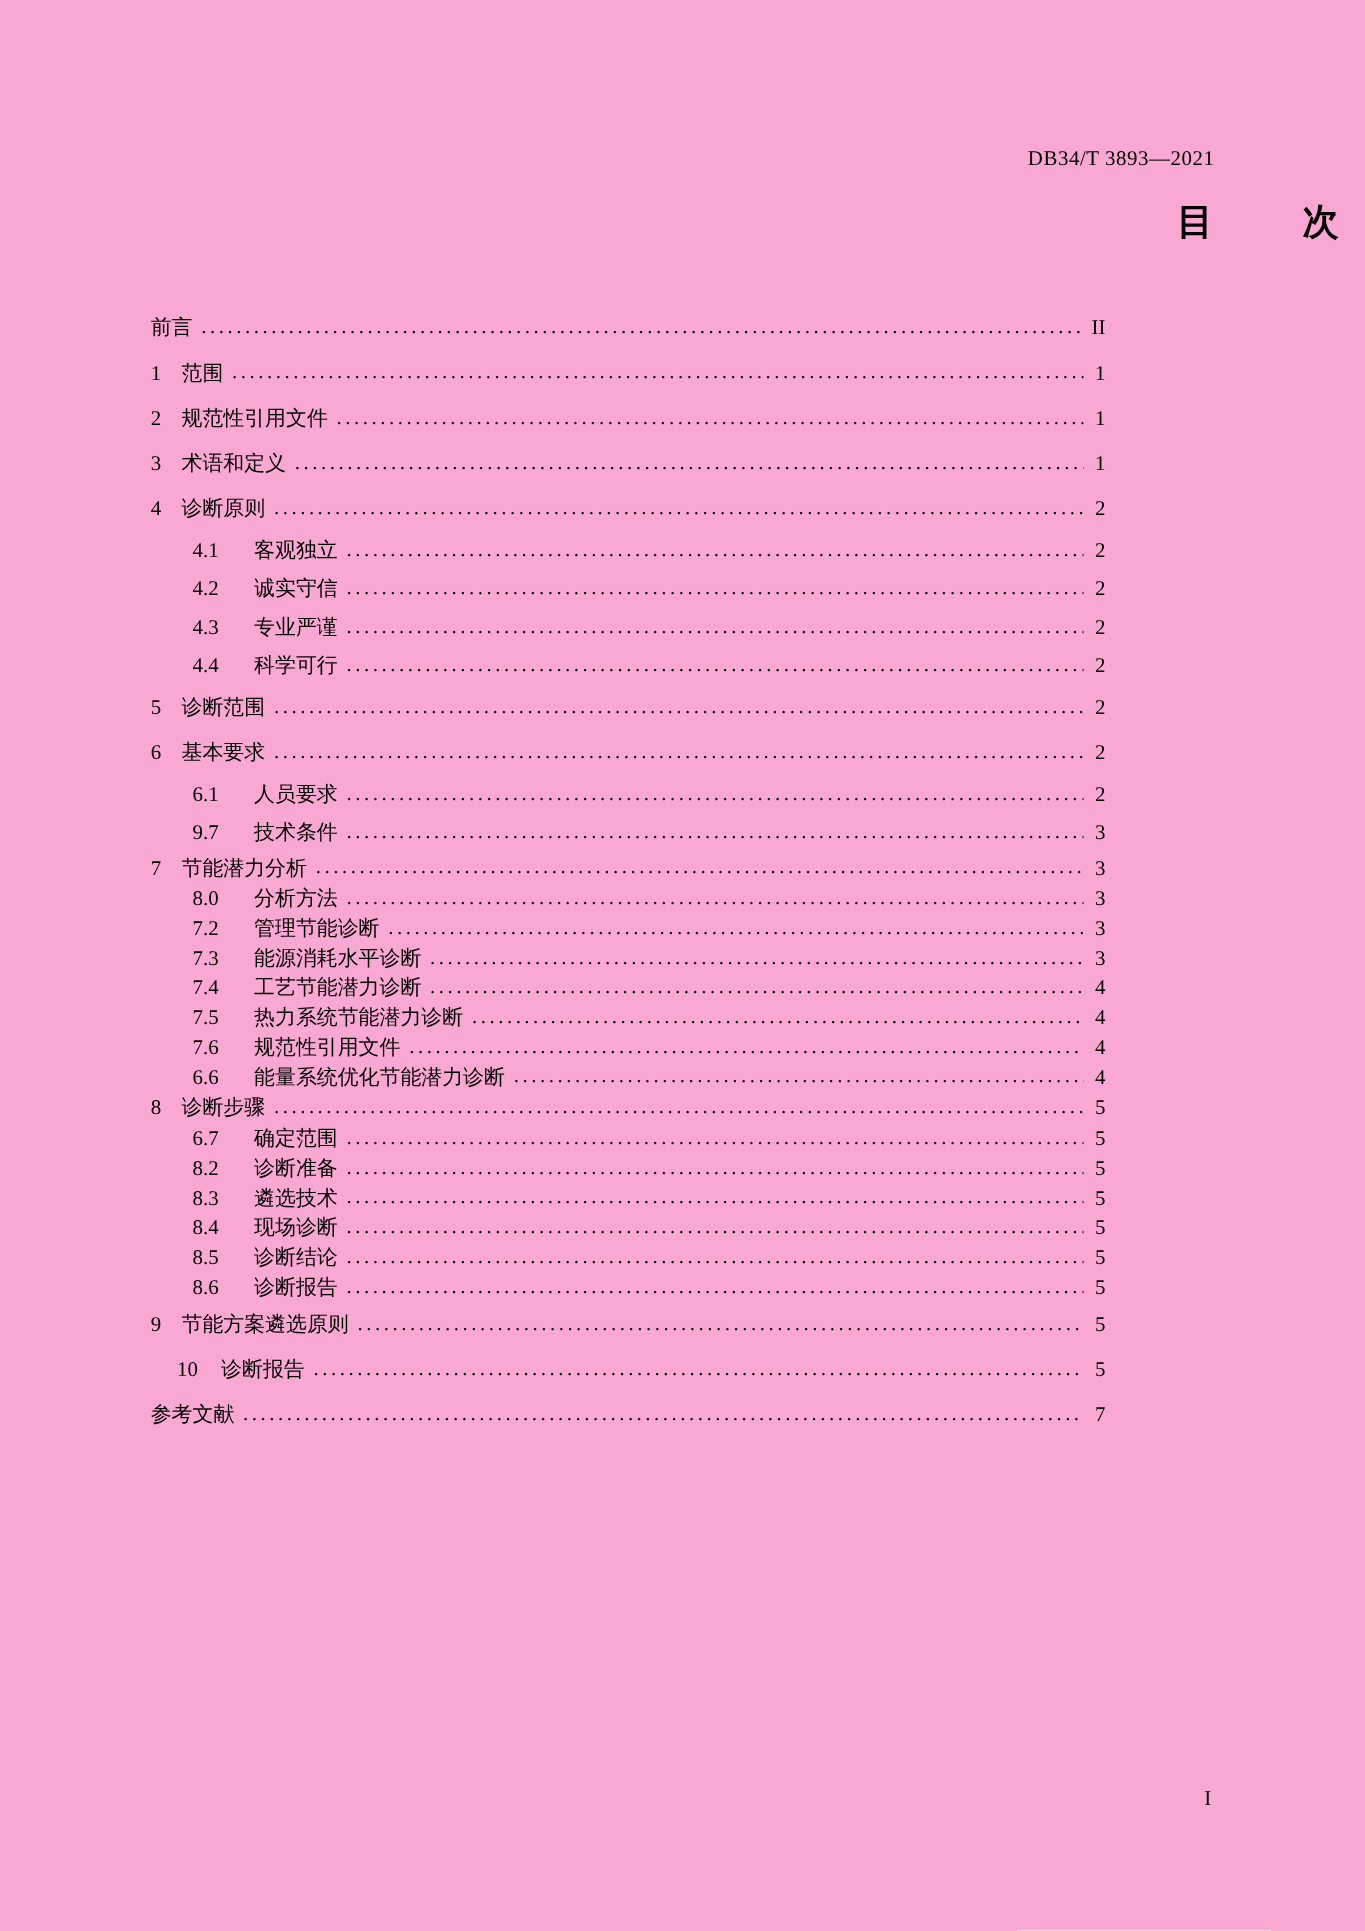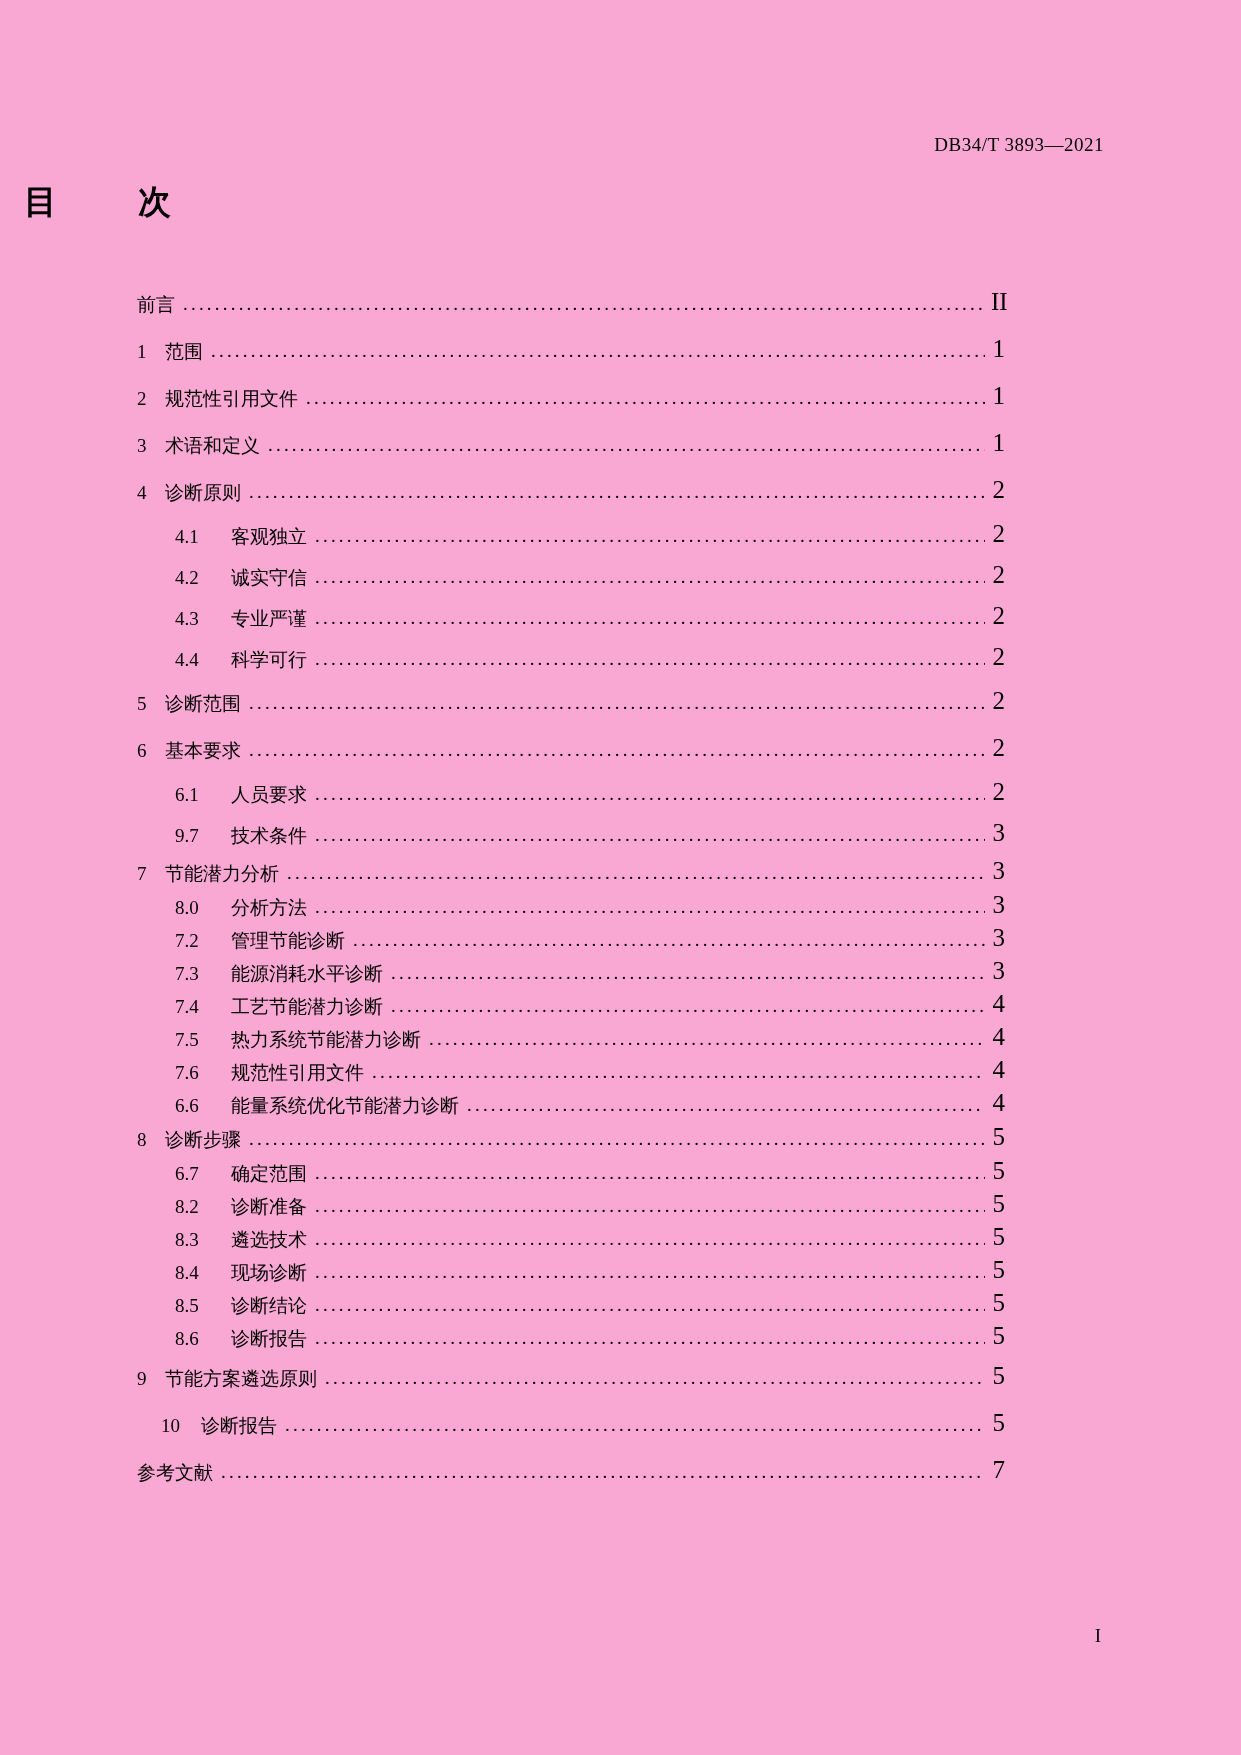--- a/index.html
+++ b/index.html
@@ -26,21 +26,21 @@
     font-family: "Liberation Serif", "DejaVu Serif", serif;
     font-size: 19px;
     letter-spacing: 0.5px;
     white-space: nowrap;
   }
   .doc-title {
     position: absolute;
     top: 180px;
     left: 0;
     right: 0;
-    text-align: left;
+    text-align: right;
     font-family: "DejaVu Sans", "Liberation Sans", sans-serif;
     font-weight: bold;
     font-size: 33px;
     letter-spacing: 24px;
     text-indent: 24px;
   }
   .toc {
     position: absolute;
     top: 278px;
     left: 137px;
@@ -74,21 +74,21 @@
     font-size: 19px;
     letter-spacing: 3.2px;
     color: #000;
     position: relative;
     top: -1px;
   }
   .toc-row .page-no {
     white-space: nowrap;
     text-align: right;
     min-width: 14px;
-    font-size: 25px;
+    font-size: 19px;
   }
   
   .lvl0 { padding: 11px 0 11px 0; }
   .lvl1 { padding: 8px 0 8px 0; padding-left: 38px; }
   .tight { padding: 5px 0 5px 0; }
   .tight1 { padding: 4px 0 4px 0; padding-left: 38px; }
 
   .num-w1 { min-width: 18px; }
   .num-w2 { min-width: 30px; margin-left: 24px; }
   .num-w3 { min-width: 46px; }

